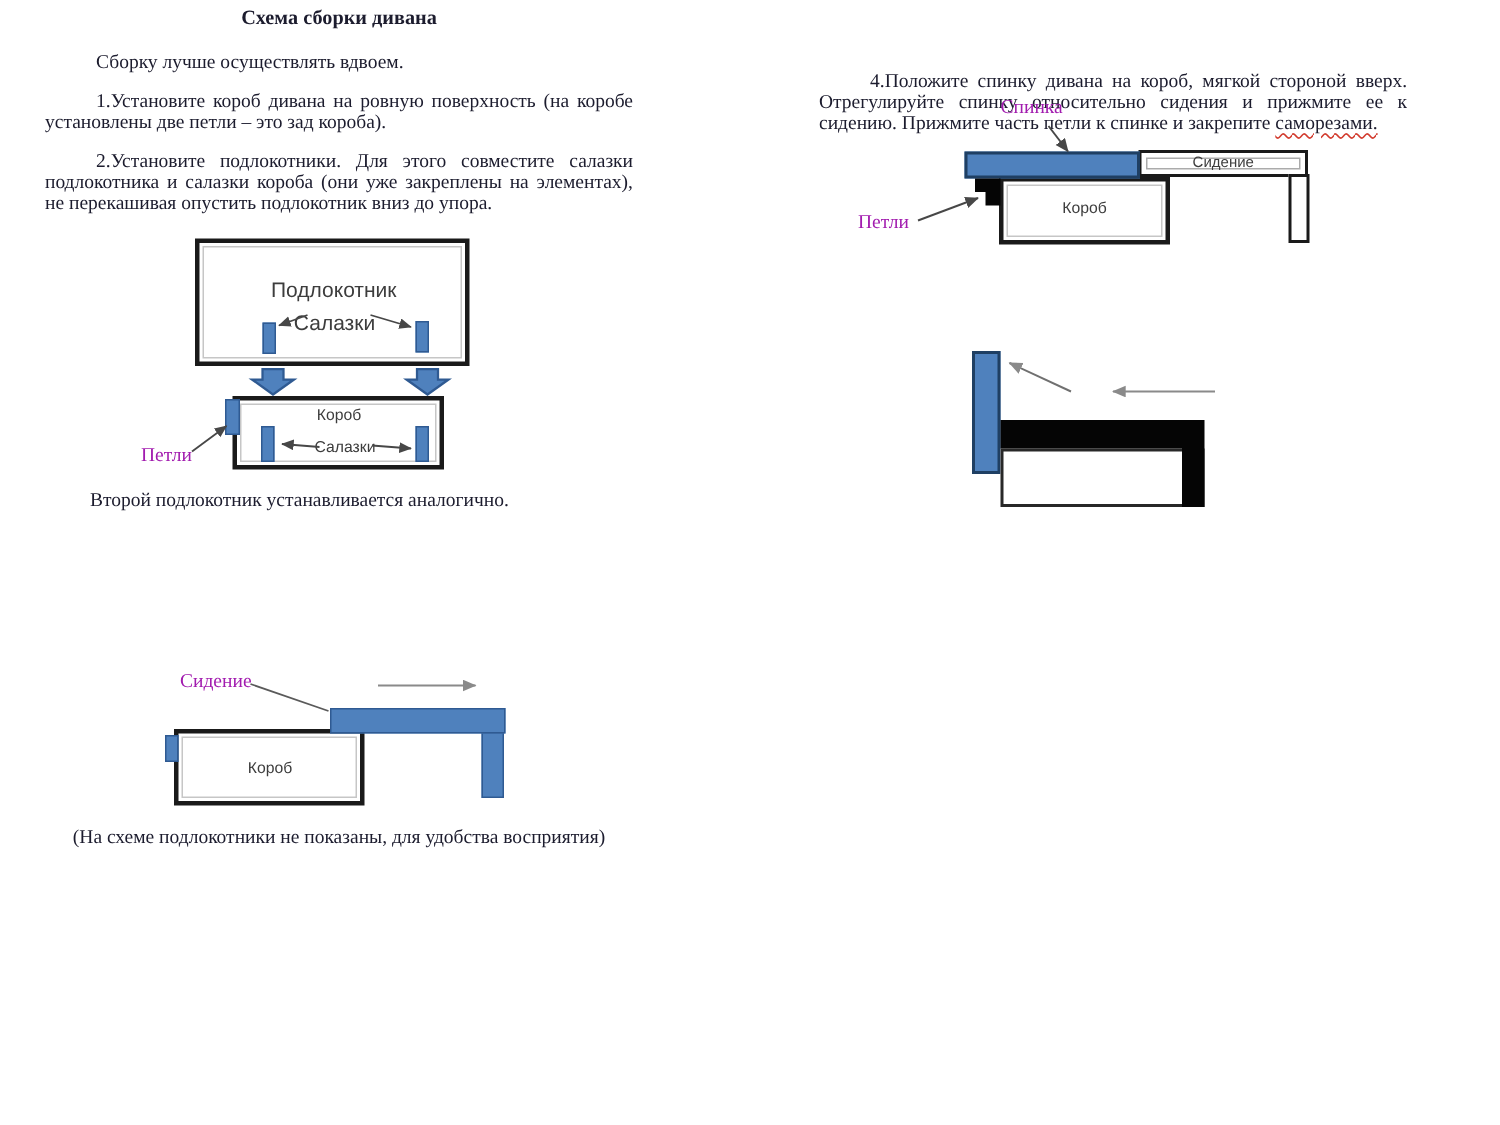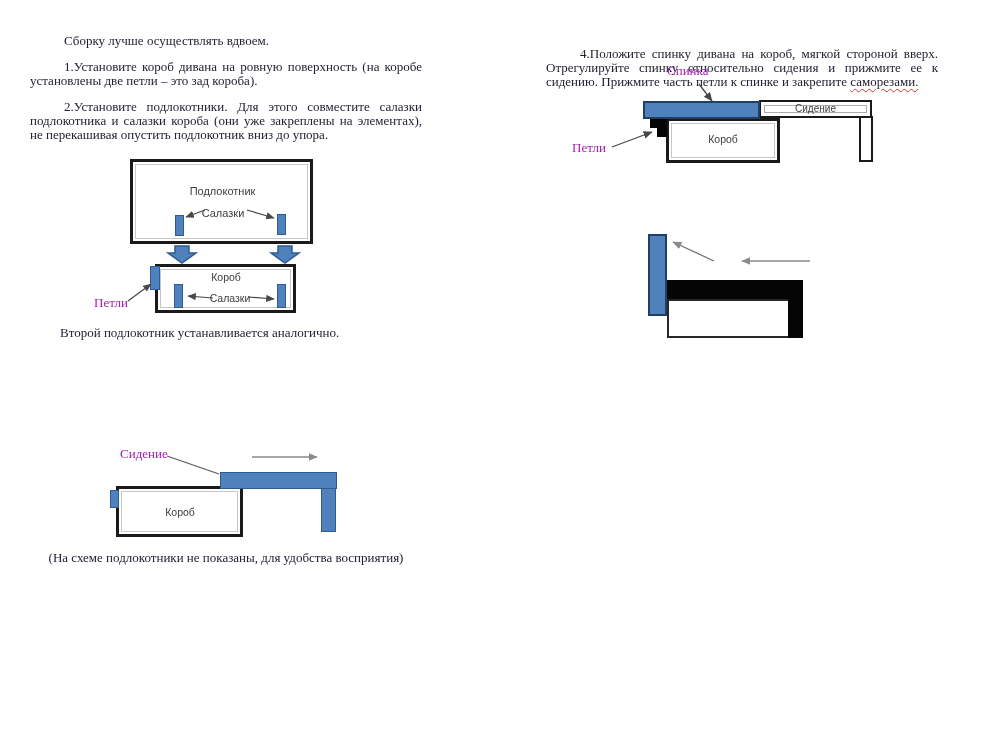--- a/index.html
+++ b/index.html
@@ -5,36 +5,37 @@
   html,body{margin:0;padding:0;background:#ffffff;}
   .page{
     position:relative;width:1000px;height:750px;background:#ffffff;overflow:hidden;
     font-family:"Liberation Serif", serif;color:#1c1c2e;
   }
   .txt{position:absolute;font-size:13px;line-height:14px;text-align:justify;text-indent:34px;}
   .noindent{text-indent:0;}
   .nojust{text-align:center;}
   .title{position:absolute;font-weight:bold;font-size:13.5px;text-align:center;text-indent:0;}
   .lbl-sans{position:absolute;font-family:"Liberation Sans", sans-serif;font-size:10.5px;color:#3d3d3d;text-align:center;}
-  .lbl-sans-lg{font-size:11px;}
+  .lbl-sans-lg{font-size:14px;}
   .lbl-serif{position:absolute;font-size:13px;color:#a21caf;}
   .box-thick{position:absolute;border:3px solid #1a1a1a;background:#ffffff;box-sizing:border-box;}
   .box-med{position:absolute;border:2px solid #1a1a1a;background:#ffffff;box-sizing:border-box;}
   .box-inner{position:absolute;inset:2px;border:1px solid #c6c6c6;}
   .box-inner3{position:absolute;inset:3px;border:1px solid #ababab;}
   .blue{position:absolute;background:#4f81bd;border:1px solid #2f5a92;box-sizing:border-box;}
   .blue2{border-width:2px;border-color:#1f3f63;}
   .wavy{text-decoration-line:underline;text-decoration-style:wavy;text-decoration-color:#d23b2e;text-decoration-thickness:1px;text-underline-offset:2px;}
   .overlay{position:absolute;left:0;top:0;width:1000px;height:750px;pointer-events:none;}
 </style>
 </head>
 <body>
 
 <div class="page">
 
+  <div class="title" style="left:30px;top:4px;width:392px;">Схема сборки дивана</div>
 
   <div class="txt" style="left:30px;top:34px;width:392px;">Сборку лучше осуществлять вдвоем.</div>
 
   <div class="txt" style="left:30px;top:60px;width:392px;">1.Установите короб дивана на ровную поверхность (на коробе установлены две петли – это зад короба).</div>
 
   <div class="txt" style="left:30px;top:100px;width:392px;">2.Установите подлокотники. Для этого совместите салазки подлокотника и салазки короба (они уже закреплены на элементах), не перекашивая опустить подлокотник вниз до упора.</div>
 
   <div class="box-thick" style="left:130px;top:159px;width:183px;height:85px;">
     <div class="box-inner"></div>
   </div>

